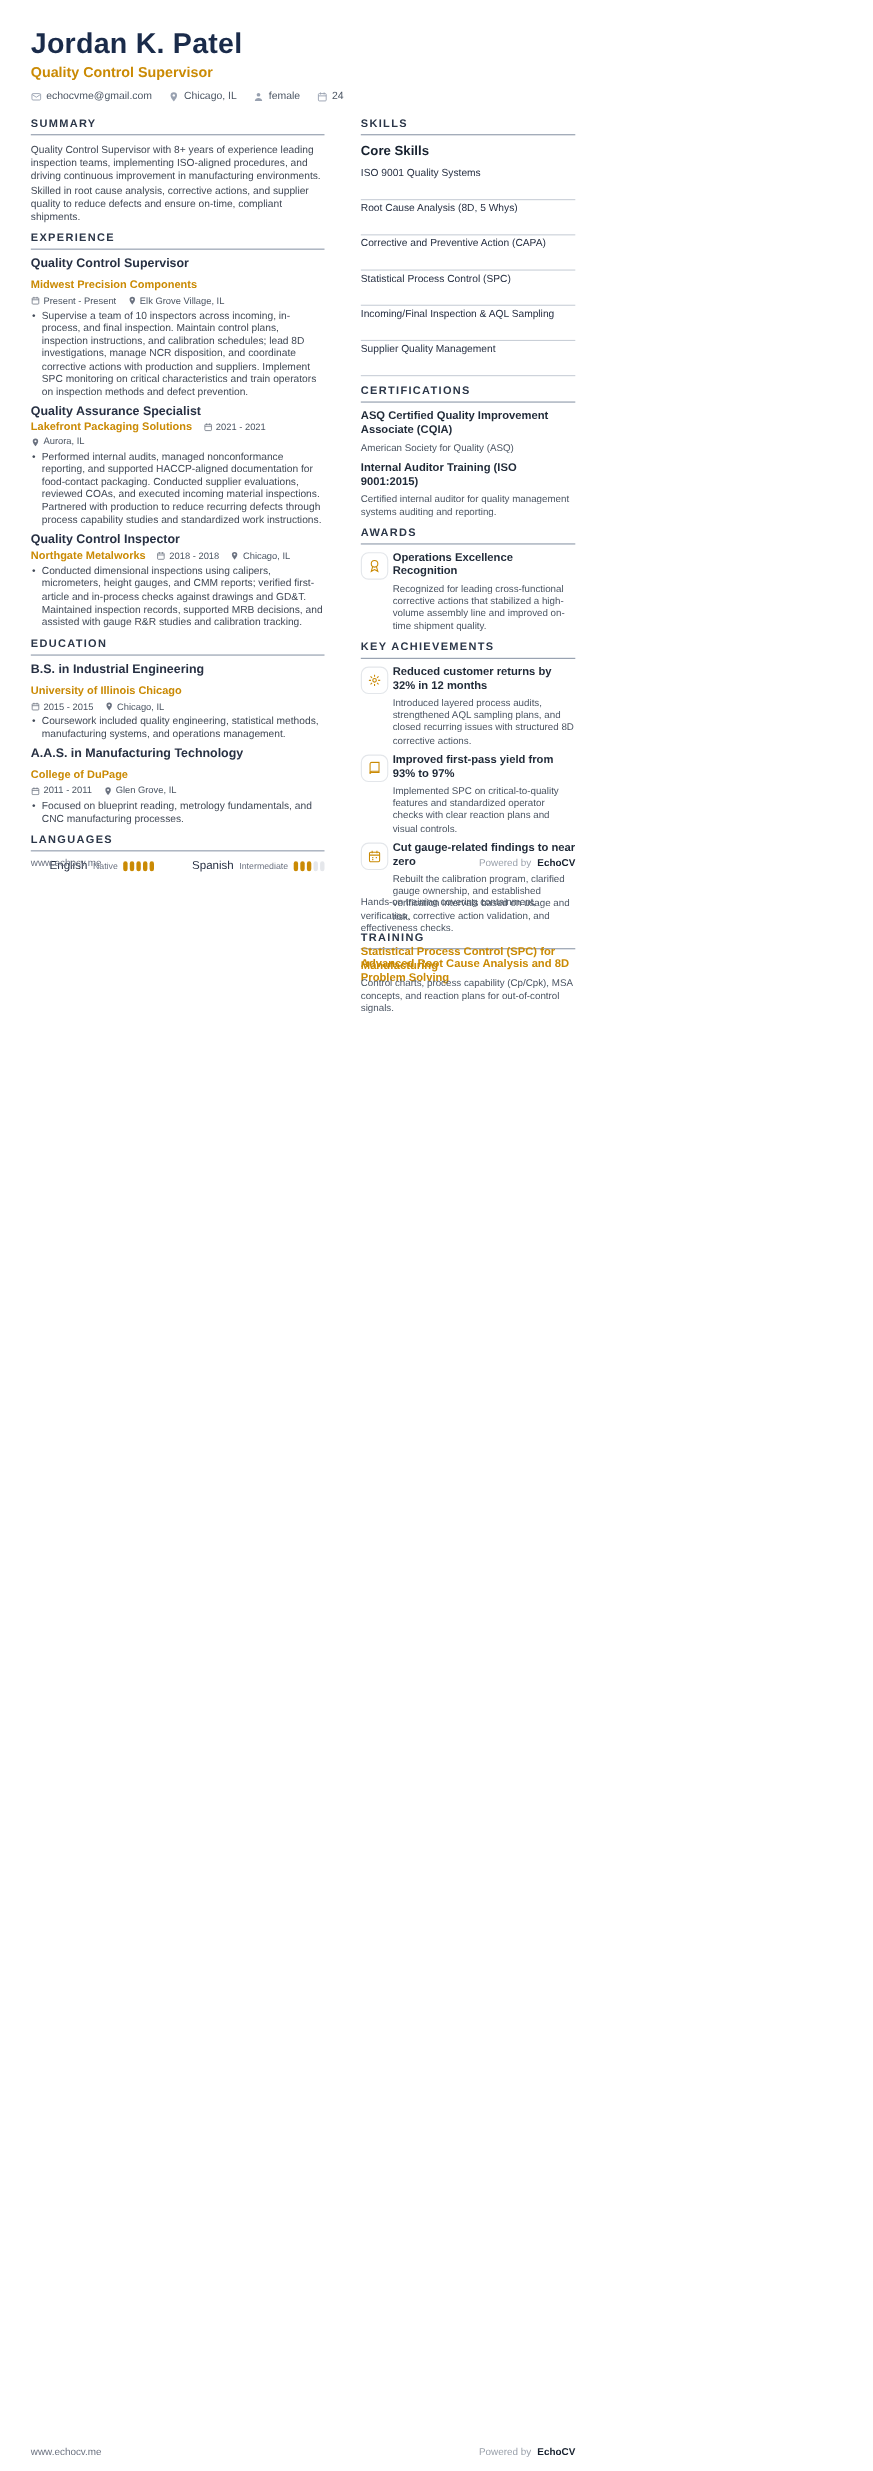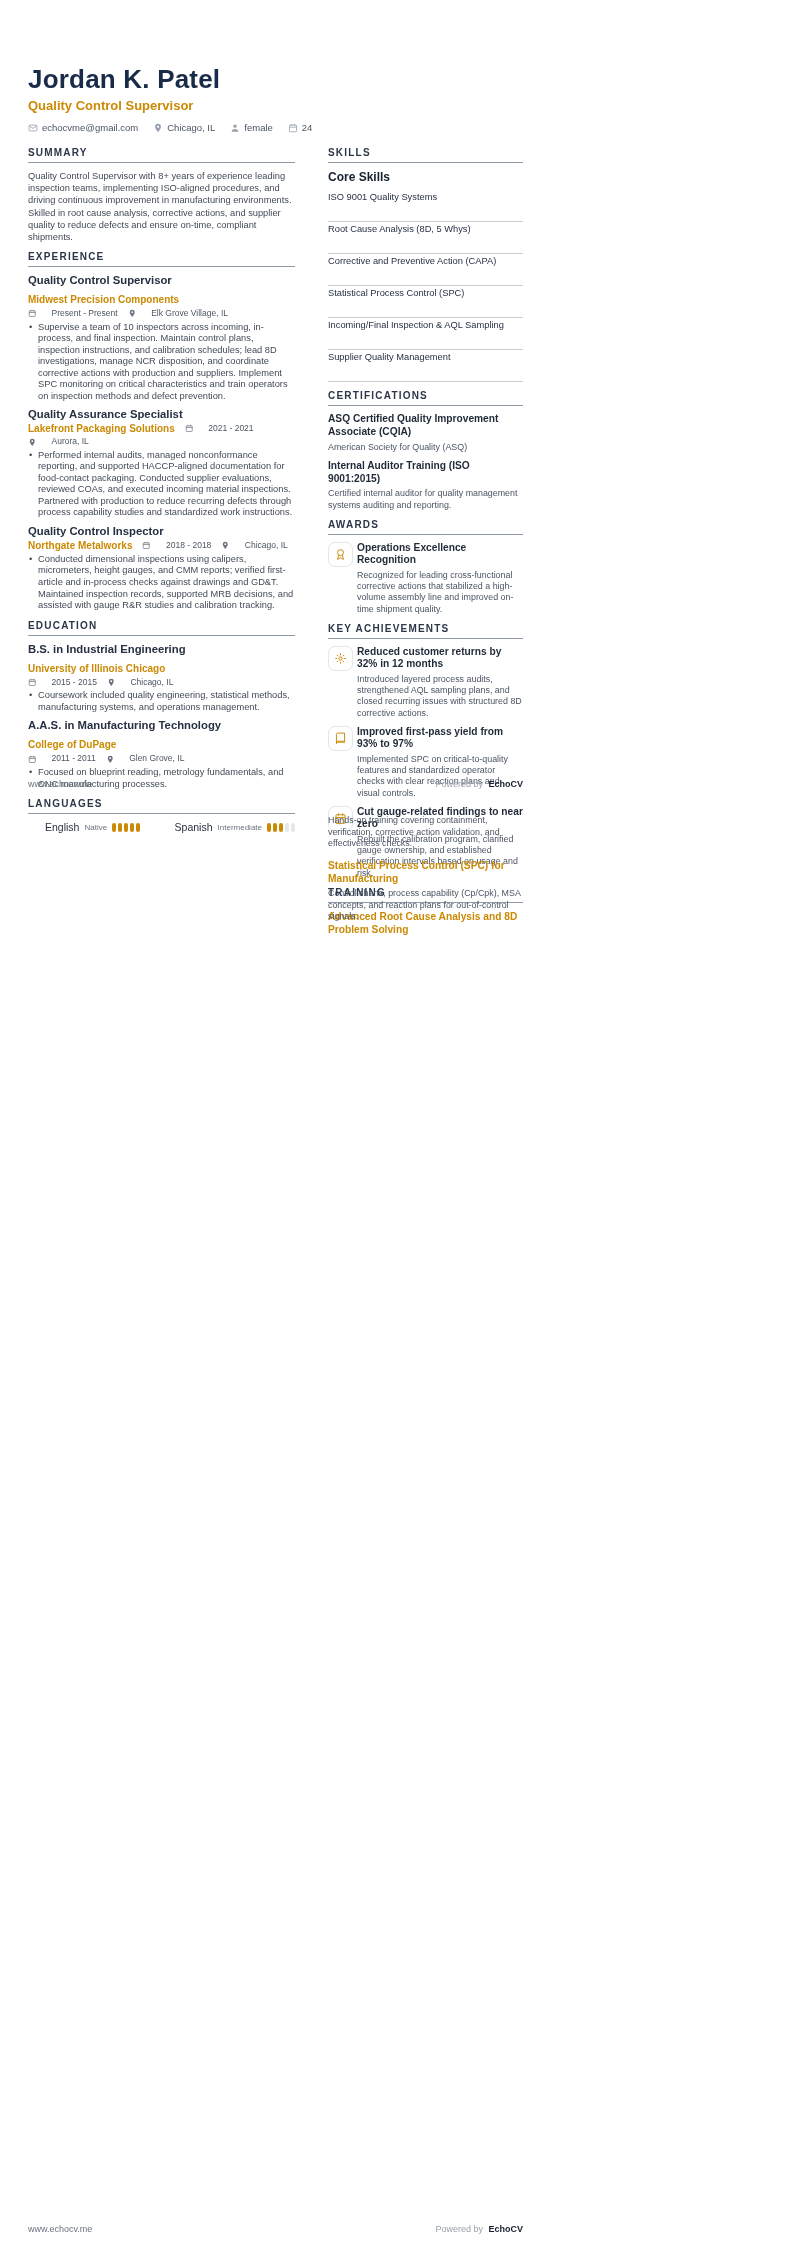--- a/index.html
+++ b/index.html
@@ -1,19 +1,19 @@
 <!DOCTYPE html>
 <html><head>
 <meta charset="utf-8">
 <style>
   * { margin:0; padding:0; box-sizing:border-box; }
   html,body { background:#ffffff; }
   body { font-family:"Liberation Sans", sans-serif; }
   .canvas { position:relative; width:794px; height:2246px; background:#ffffff; color:#424a57; overflow:hidden; }
-  .content { width:523px; padding:26px 0 0 28px;margin-top:40px; }
+  .content { width:523px; padding:26px 0 0 28px; }
 
   
   h1.name { font-size:26px; line-height:1.05; font-weight:700; color:#1a2b4a; letter-spacing:0.2px; }
   .job-title { margin-top:5px; font-size:13px; font-weight:700; color:#ca8a04; }
   .contact-row { display:flex; align-items:center; gap:15px; margin-top:9px; font-size:9.5px; color:#4b5563; }
   .contact { display:inline-flex; align-items:center; gap:4px;justify-content:flex-end; }
   .cicon svg { width:10px; height:10px; display:block; }
 
   
   .cols { display:flex; gap:33px; margin-top:14px; align-items:flex-start; }
@@ -25,21 +25,21 @@
            border-bottom:1px solid #8e99aa; padding-bottom:4px; margin-bottom:7px; }
 
   .body-text { font-size:9.3px; line-height:1.3; color:#424a57; }
 
   
   .xp { margin-bottom:6px; }
   .xp-title { font-size:11.3px; line-height:1.15; font-weight:700; color:#273043; }
   .company-line { margin-top:2px; }
   .company { font-size:10px; line-height:1.1; font-weight:700; color:#ca8a04; }
   .xp-sub { display:flex; flex-wrap:wrap; gap:3px 10px; align-items:center; margin-top:2px; }
-  .meta { display:inline-flex; align-items:center; gap:15px; font-size:8.5px; line-height:1.15; color:#4b5563; white-space:nowrap; }
+  .meta { display:inline-flex; align-items:center; gap:3px; font-size:8.5px; line-height:1.15; color:#4b5563; white-space:nowrap; }
   .meta svg { width:8.5px; height:8.5px; display:block; }
   .bullet { position:relative; margin-top:3px; padding-left:10px; font-size:9.3px; line-height:1.24; color:#424a57; }
   .bullet::before { content:"\2022"; position:absolute; left:1px; top:0; }
 
   
   .langs { display:flex; justify-content:space-between; align-items:center; margin-top:3px; }
   .lang { display:inline-flex; align-items:center; gap:5px; }
   .lang-name { font-size:10.5px; color:#273043; font-weight:500;padding-left:17px; }
   .lang-level { font-size:8px; color:#6b7280; }
   .bars { display:inline-flex; gap:2px; }

